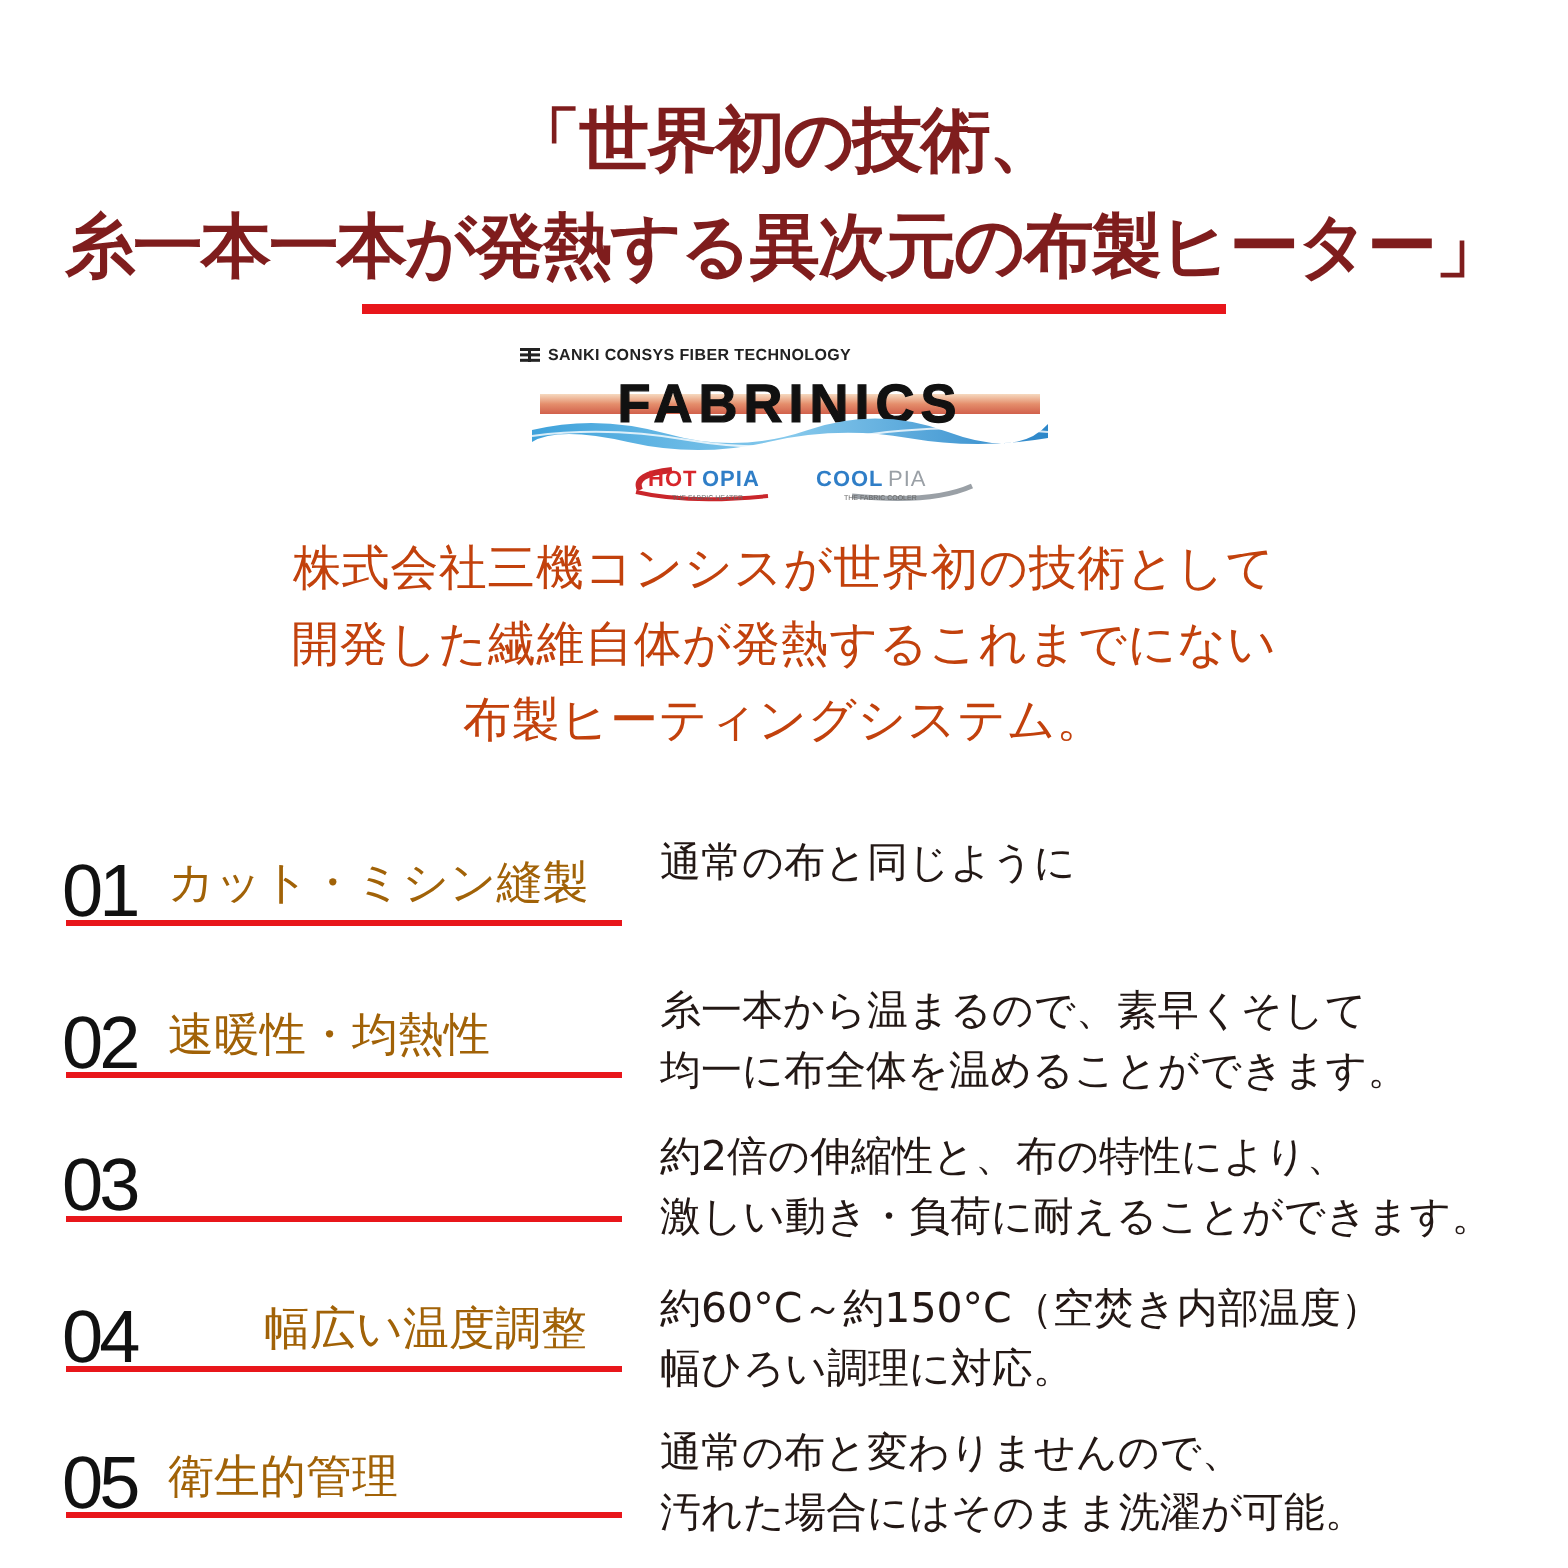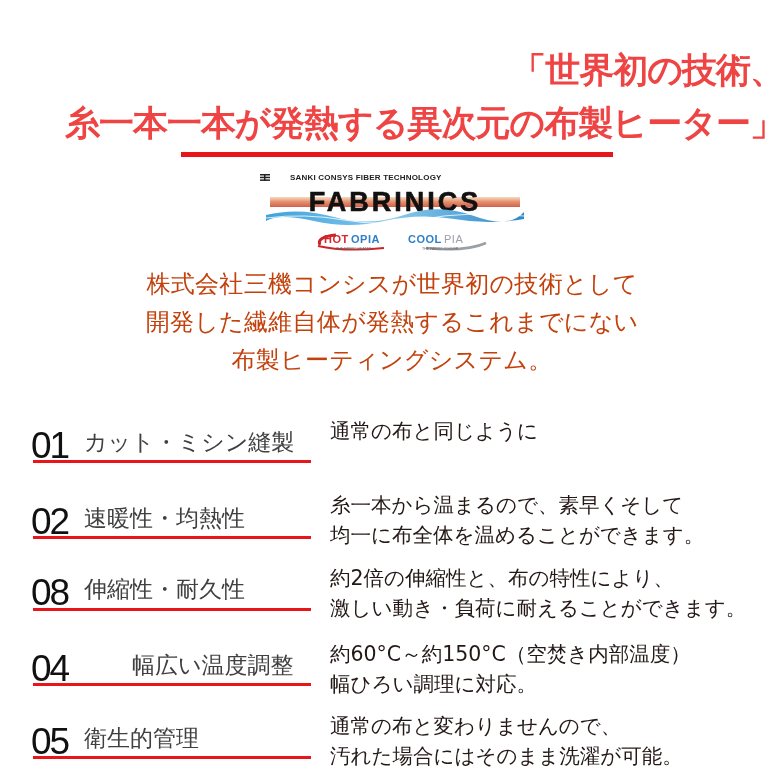--- a/index.html
+++ b/index.html
@@ -12,25 +12,25 @@
       height: 784px;
       position: relative;
       overflow: hidden;
       font-family: "DejaVu Sans", "Liberation Sans", sans-serif;
       color: #231815;
     }
     .headline {
       position: absolute;
       left: 0;
       width: 784px;
-      text-align: right;
+      text-align: center;
       font-weight: bold;
       font-size: 35px;
       letter-spacing: -1px;
-      color: #ef4444;
+      color: #7f1d1d;
       white-space: nowrap;
     }
     .headline.l1 { top: 47px; }
     .headline.l2 { top: 100px; }
     .headline-rule {
       position: absolute;
       left: 181px;
       top: 152px;
       width: 432px;
       height: 5px;
@@ -46,21 +46,20 @@
     .brand .tagline {
       position: absolute;
       left: 14px;
       top: 3px;
       font-family: "Liberation Sans", sans-serif;
       font-weight: bold;
       font-size: 8px;
       letter-spacing: 0.2px;
       color: #222;
       white-space: nowrap;
-      margin-left: 16px;
     }
     .brand .tagline-icon {
       position: absolute;
       left: 0px;
       top: 4px;
       width: 10px;
       height: 7px;
     }
     .brand .logo {
       position: absolute;
@@ -102,21 +101,21 @@
       font-size: 37px;
       letter-spacing: -2px;
       color: #111;
       white-space: nowrap;
       line-height: 1;
     }
     .feature .title {
       position: absolute;
       left: 84px;
       font-size: 23px;
-      color: #404040;
+      color: #a16207;
       white-space: nowrap;
       line-height: 1;
     }
     .feature .rule {
       position: absolute;
       left: 33px;
       width: 278px;
       height: 3px;
       background: #e8161b;
     }
@@ -192,22 +191,21 @@
 
 <div class="feature" style="top:486px;">
   <div class="num" style="top:17px;">02</div>
   <div class="title" style="top:21px;">速暖性・均熱性</div>
   <div class="rule" style="top:50px;"></div>
   <div class="desc" style="top:4px;">糸一本から温まるので、素早くそして</div>
   <div class="desc" style="top:34px;">均一に布全体を温めることができます。</div>
 </div>
 
 <div class="feature" style="top:561px;">
-  <div class="num" style="top:13px;">08</div>
-  <div class="title" style="top:17px;">伸縮性・耐久性</div>
+  <div class="num" style="top:13px;">03</div>
   <div class="rule" style="top:47px;"></div>
   <div class="desc" style="top:2px;">約2倍の伸縮性と、布の特性により、</div>
   <div class="desc" style="top:32px;">激しい動き・負荷に耐えることができます。</div>
 </div>
 
 <div class="feature" style="top:637px;">
   <div class="num" style="top:13px;">04</div>
   <div class="title" style="top:17px;padding-left:48px;">幅広い温度調整</div>
   <div class="rule" style="top:46px;"></div>
   <div class="desc" style="top:2px;">約60°C～約150°C（空焚き内部温度）</div>

